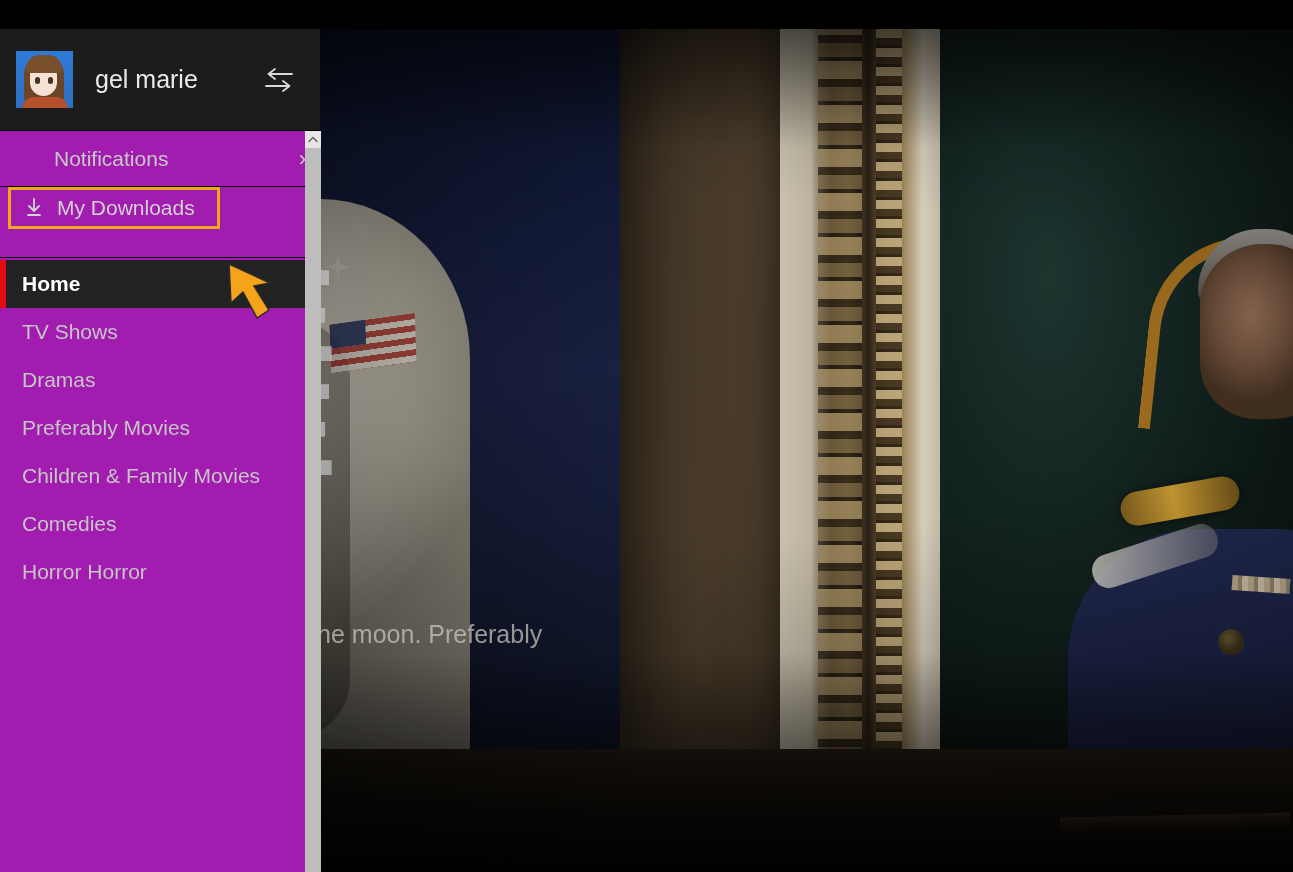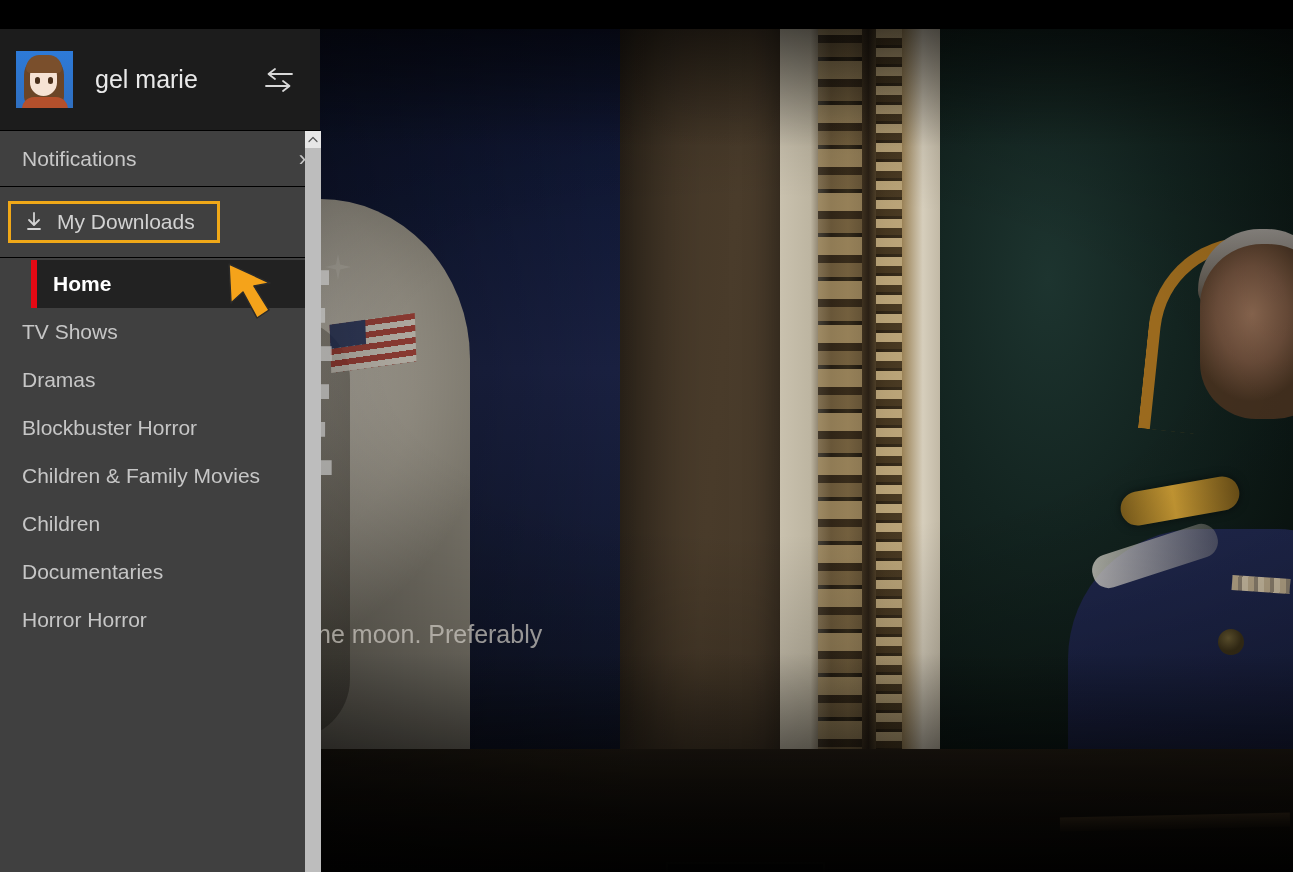--- a/index.html
+++ b/index.html
@@ -307,21 +307,21 @@
     font-size: 27px;
     font-weight: bold;
   }
 
   
   .sidebar {
     position: absolute;
     left: 0; top: 29px;
     width: 320px;
     height: 843px;
-    background: #404040;
+    background: #a21caf;
     z-index: 20;
     overflow: hidden;
   }
   .profile-row {
     height: 101px;
     display: flex;
     align-items: center;
     padding: 0 16px 0 16px;
     background: #1c1c1c;
     box-sizing: border-box;
@@ -381,40 +381,41 @@
 
   .divider {
     height: 1px;
     background: #000000;
   }
 
   .menu-row {
     height: 55px;
     display: flex;
     align-items: center;
-    padding-left: 22px;
+    padding-left: 28px;
     box-sizing: border-box;
     position: relative;
     color: #c8c8c8;
     font-size: 21px;
+    margin-left: 26px;
   }
   .menu-row.notifications {
     padding-right: 14px;
   }
   .chevron-right {
     margin-left: auto;
     color: #c8c8c8;
     font-size: 22px;
     line-height: 1;
   }
 
   .downloads-block {
     height: 70px;
     display: flex;
-    align-items: center;
+    align-items: flex-start;
     box-sizing: border-box;
     padding: 0 8px;
   }
   .downloads-pill {
     display: flex;
     align-items: center;
     gap: 14px;
     height: 42px;
     width: 212px;
     padding-left: 14px;
@@ -436,21 +437,20 @@
     padding-left: 22px;
     box-sizing: border-box;
     color: #c6c6c6;
     font-size: 21px;
     position: relative;
   }
   .nav-item.active {
     color: #ffffff;
     font-weight: bold;
     background: #222222;
-    margin-left: 31px;
   }
   .nav-item.active::before {
     content: "";
     position: absolute;
     left: 0; top: 0;
     width: 6px; height: 100%;
     background: #e50914;
   }
   .nav-list { padding-top: 2px; }
 
@@ -602,30 +602,27 @@
       <div class="nav-item active">
         <span>Home</span>
       </div>
       <div class="nav-item">
         <span>TV Shows</span>
       </div>
       <div class="nav-item">
         <span>Dramas</span>
       </div>
       <div class="nav-item">
-        <span>Blockbuster Horror</span>
+        <span>Preferably Movies</span>
       </div>
       <div class="nav-item">
         <span>Children &amp; Family Movies</span>
       </div>
       <div class="nav-item">
-        <span>Children</span>
-      </div>
-      <div class="nav-item">
-        <span>Documentaries</span>
+        <span>Comedies</span>
       </div>
       <div class="nav-item">
         <span>Horror Horror</span>
       </div>
     </div>
   </div>
 
   <div class="flyout-scrollbar">
     <div class="sb-up">
       <svg width="10" height="7" viewBox="0 0 10 7" aria-hidden="true">

